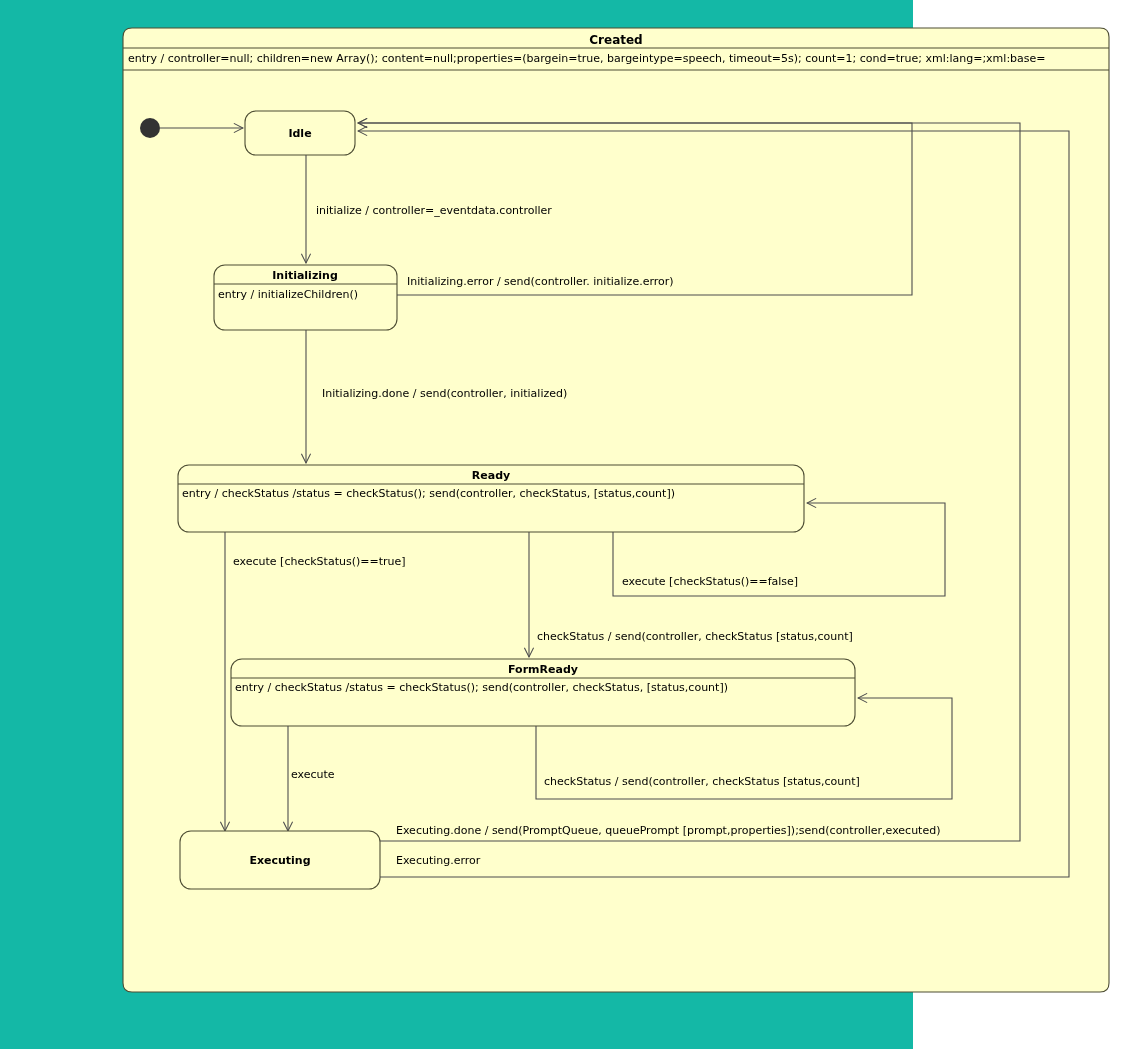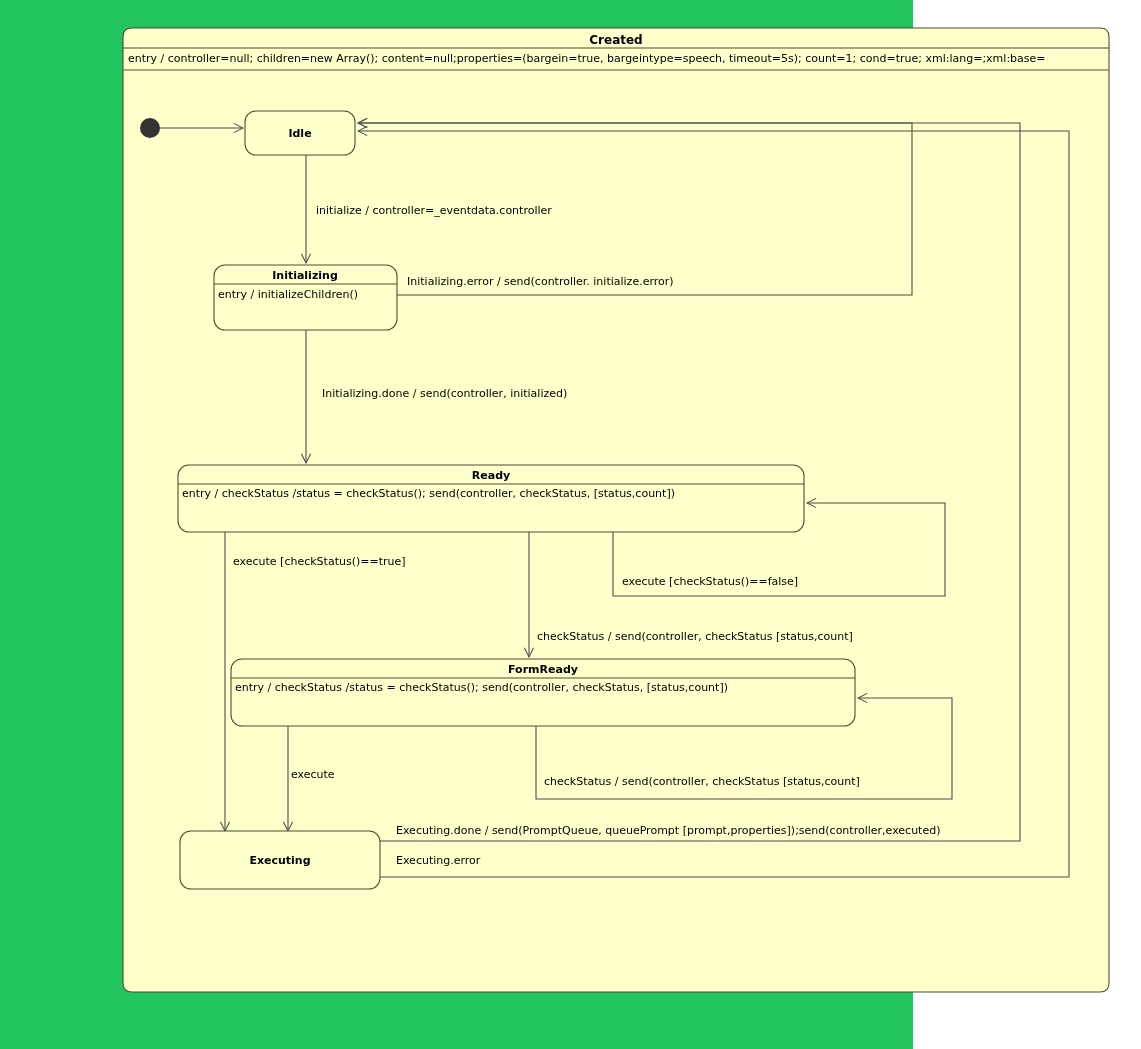--- a/index.html
+++ b/index.html
@@ -10,21 +10,21 @@
   body {
     width: 1141px;
     height: 1049px;
     font-family: "DejaVu Sans", "Liberation Sans", sans-serif;
     overflow: hidden;
   }
   #canvas {
     position: relative;
     width: 913px;
     height: 1049px;
-    background: #22c55e;
+    background: #14b8a6;
   }
   svg#diagram {
     position: absolute;
     top: 0; left: 0;
     width: 1141px;
     height: 1049px;
   }
   .state-fill { fill: #ffffcc; }
   .state-stroke { stroke: #4d4d33; stroke-width: 1.1; fill: none; }
   .edge { stroke: #4d4d4d; stroke-width: 1.1; fill: none; }

